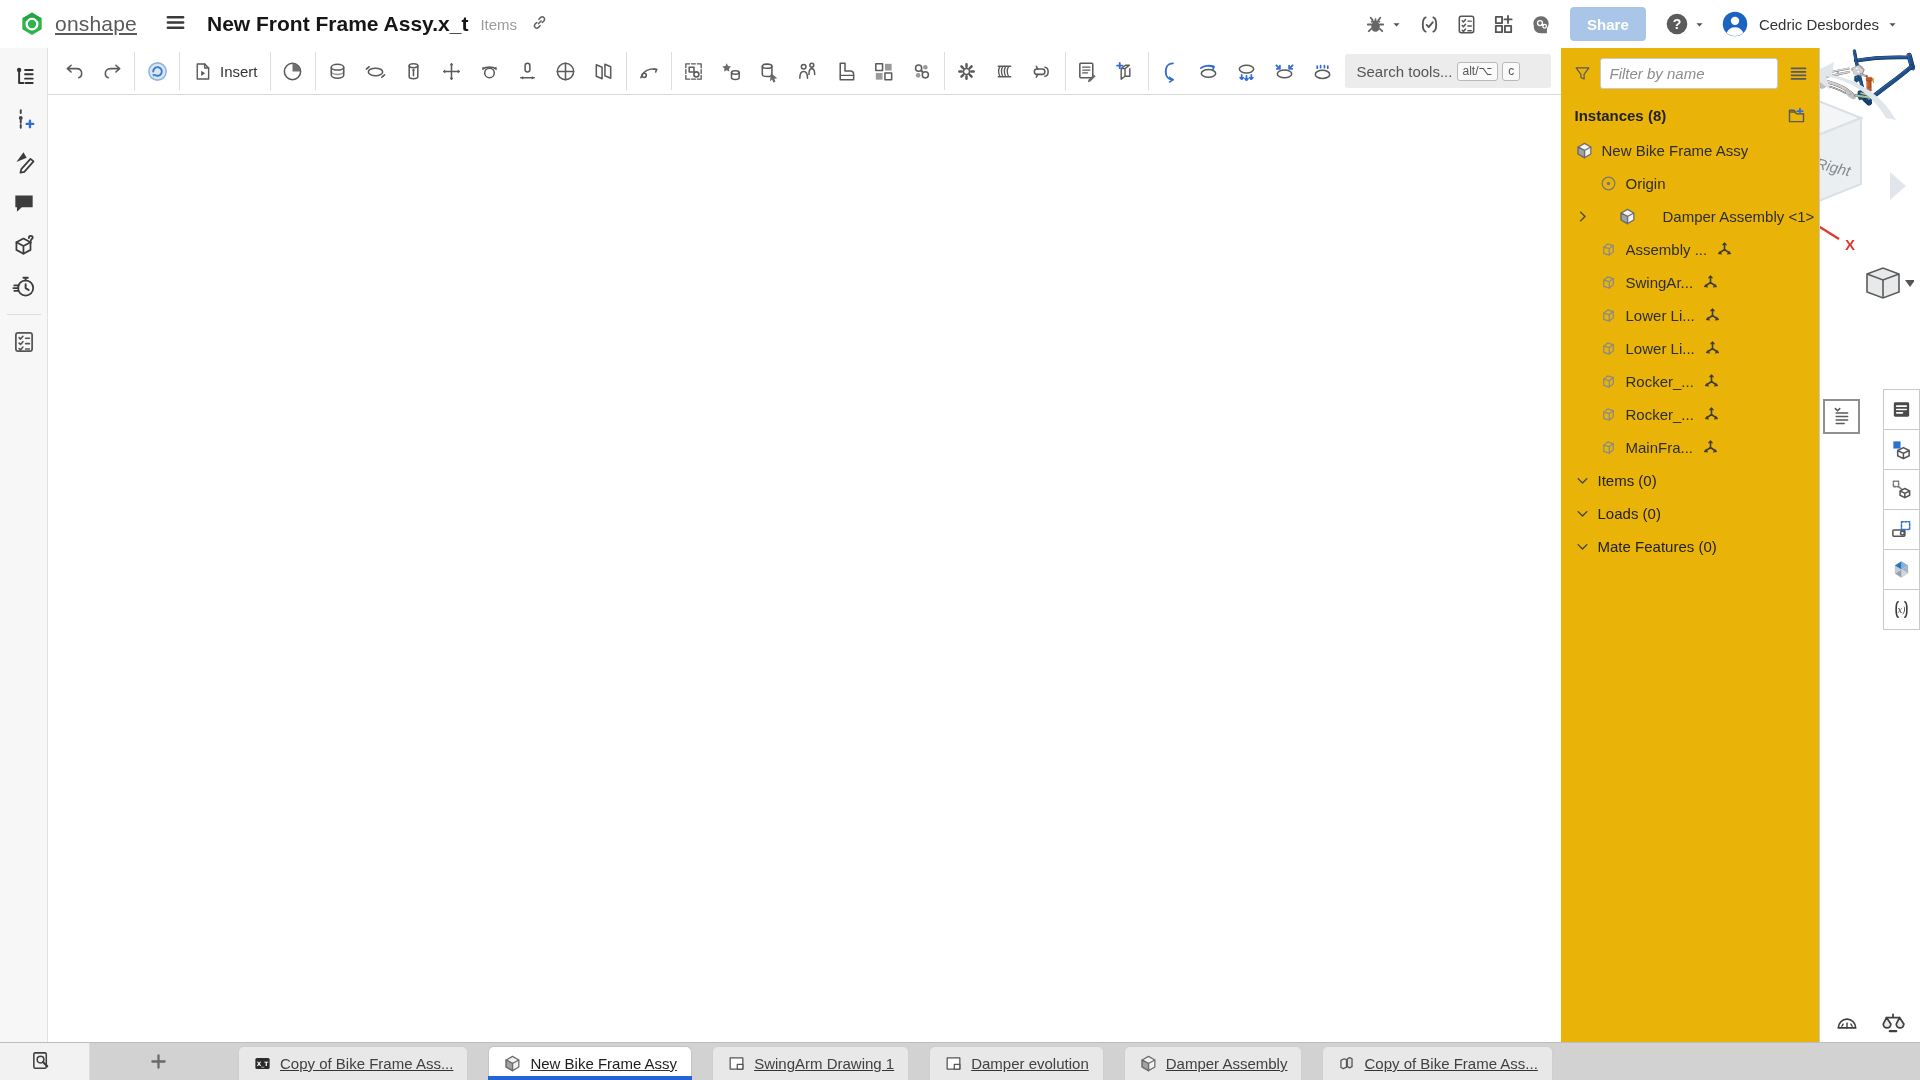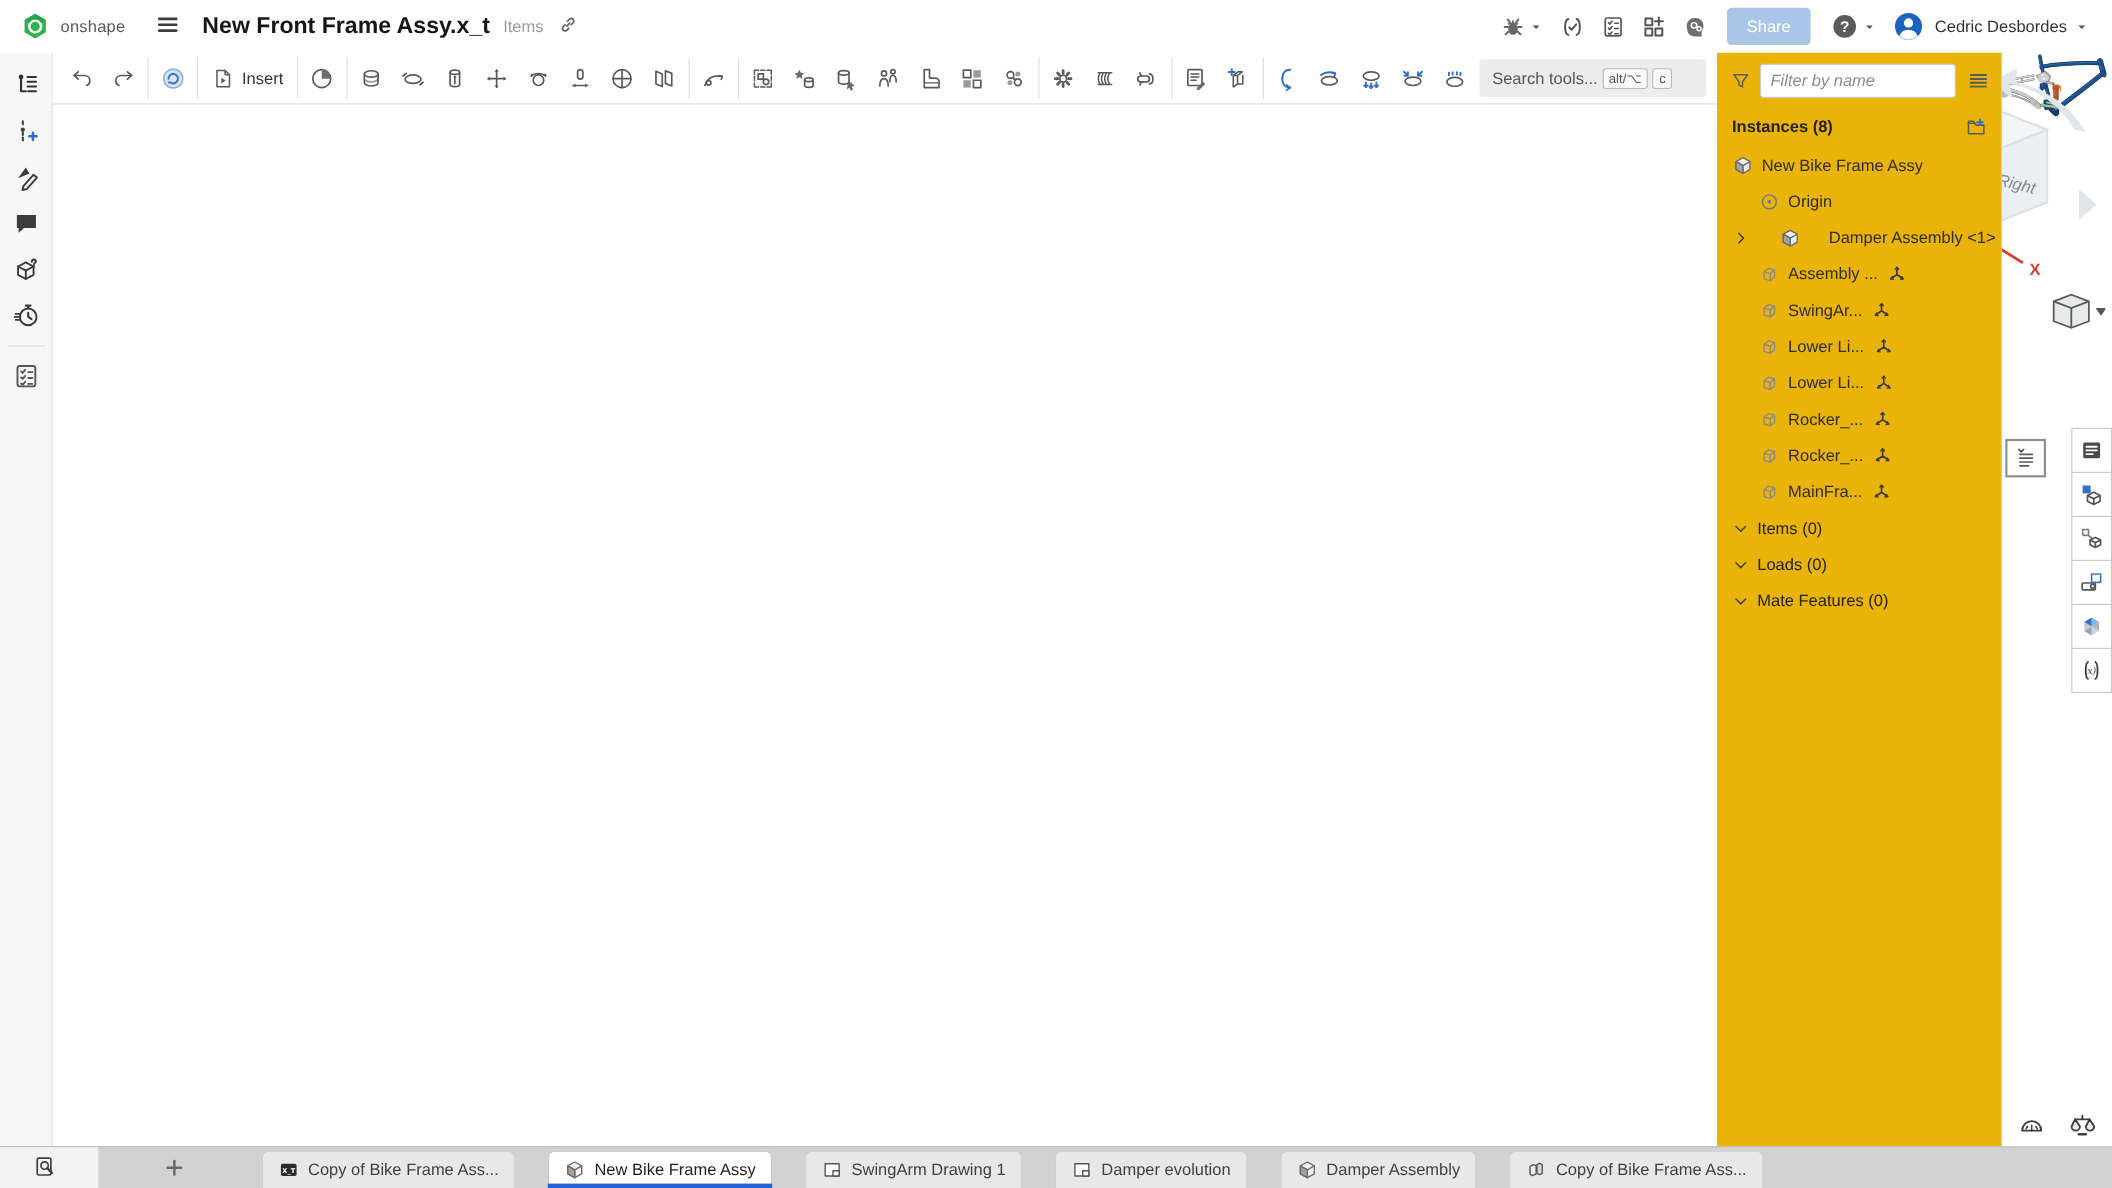--- a/index.html
+++ b/index.html
@@ -3,30 +3,30 @@
 <meta charset="utf-8">
 <style>
   * { margin:0; padding:0; box-sizing:border-box; }
   html,body { width:1920px; height:1080px; overflow:hidden; background:#fff;
     font-family:"Liberation Sans", sans-serif; color:#333; }
   .app { position:relative; width:1920px; height:1080px; display:flex; flex-direction:column; }
 
   
   .header { height:48px; display:flex; align-items:center; padding:0 16px 0 18px; background:#fff; flex:0 0 48px; }
   .logo-wrap { display:flex; align-items:center; gap:9px; }
-  .logo-text { font-size:15px; color:#5a5a5a; font-weight:500; letter-spacing:.2px; }
+  .logo-text { font-size:21px; color:#5a5a5a; font-weight:500; letter-spacing:.2px;text-decoration:underline; }
   .hamburger { margin-left:22px; width:34px; height:34px; border:none; background:none; cursor:pointer; }
   .doc-title { margin-left:14px; font-size:21px; font-weight:700; color:#161616; white-space:nowrap; }
   .branch { margin-left:12px; font-size:15px; color:#9b9b9b; }
   .link-btn { margin-left:8px; width:28px; height:28px; border:none; background:none; }
   .header-spacer { flex:1; }
   .hdr-right { display:flex; align-items:center; gap:6px; }
   .hdr-btn { display:flex; align-items:center; border:none; background:none; padding:4px; gap:2px; }
   .share-btn { margin:0 8px; width:76px; height:34px; border:none; border-radius:4px;
-    color:#fff; font-size:15px; font-weight:400; }
+    color:#fff; font-size:15px; font-weight:700; }
   .user-name { font-size:15px; color:#333; margin:0 4px 0 8px; white-space:nowrap; }
 
   
   .mid { flex:1; display:flex; min-height:0; }
   .strip { width:48px; background:#f7f7f7; border-right:1px solid #e2e2e2; display:flex;
     flex-direction:column; align-items:center; padding-top:8px; flex:0 0 48px; }
   .strip-btn { width:40px; height:42px; border:none; background:none; display:flex;
     align-items:center; justify-content:center; }
   .strip-div { width:34px; border-top:1px solid #ddd; margin:6px 0; }
   .workarea { flex:1; display:flex; flex-direction:row; min-width:0; }
@@ -83,21 +83,21 @@
   .measure-tools { position:absolute; right:14px; bottom:6px; display:flex; gap:20px; z-index:4; }
   .measure-tools .icon-btn { padding:0; }
 
   
   .tabbar { height:38px; flex:0 0 38px; background:#d2d2d2; border-top:1px solid #bdbdbd;
     display:flex; align-items:center; }
   .tabbar-left { width:90px; height:100%; background:#f2f2f2; border-right:1px solid #dcdcdc;
     display:flex; align-items:center; padding-left:28px; flex:0 0 90px; }
   .tab-plus { margin-left:50px; width:36px; height:36px; border:none; background:none;
     display:flex; align-items:center; justify-content:center; }
-  .tabs { display:flex; list-style:none; margin-left:62px; gap:30px; height:100%; align-items:flex-end; }
+  .tabs { display:flex; list-style:none; margin-left:62px; gap:20px; height:100%; align-items:flex-end;text-decoration:underline; }
   .tab { position:relative; height:34px; display:flex; align-items:center; gap:8px; padding:0 14px;
     background:#e8e8e8; border:1px solid #cfcfcf; border-bottom:none; border-radius:6px 6px 0 0;
     font-size:15px; color:#414141; white-space:nowrap; cursor:pointer; }
   .tab.active { background:#fff; color:#1d1d1d; border-color:#c4c4c4; }
   .tab.active::after { content:""; position:absolute; left:-1px; right:-1px; bottom:0;
     height:4px; background:#2563d9; }
 
   .ic { display:inline-block; line-height:0; }
   .ic svg { width:100%; height:100%; display:block; stroke:#5a5a5a; fill:none;
     stroke-width:1.6; stroke-linecap:round; stroke-linejoin:round; }

